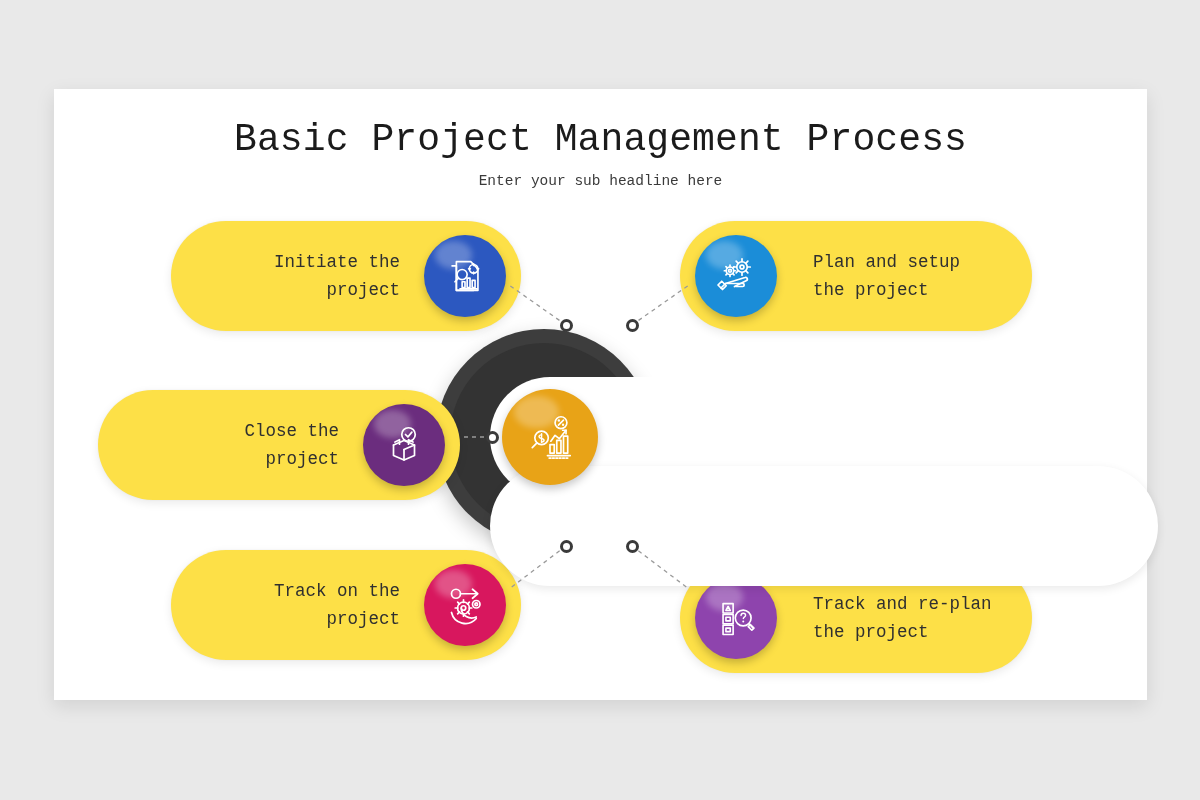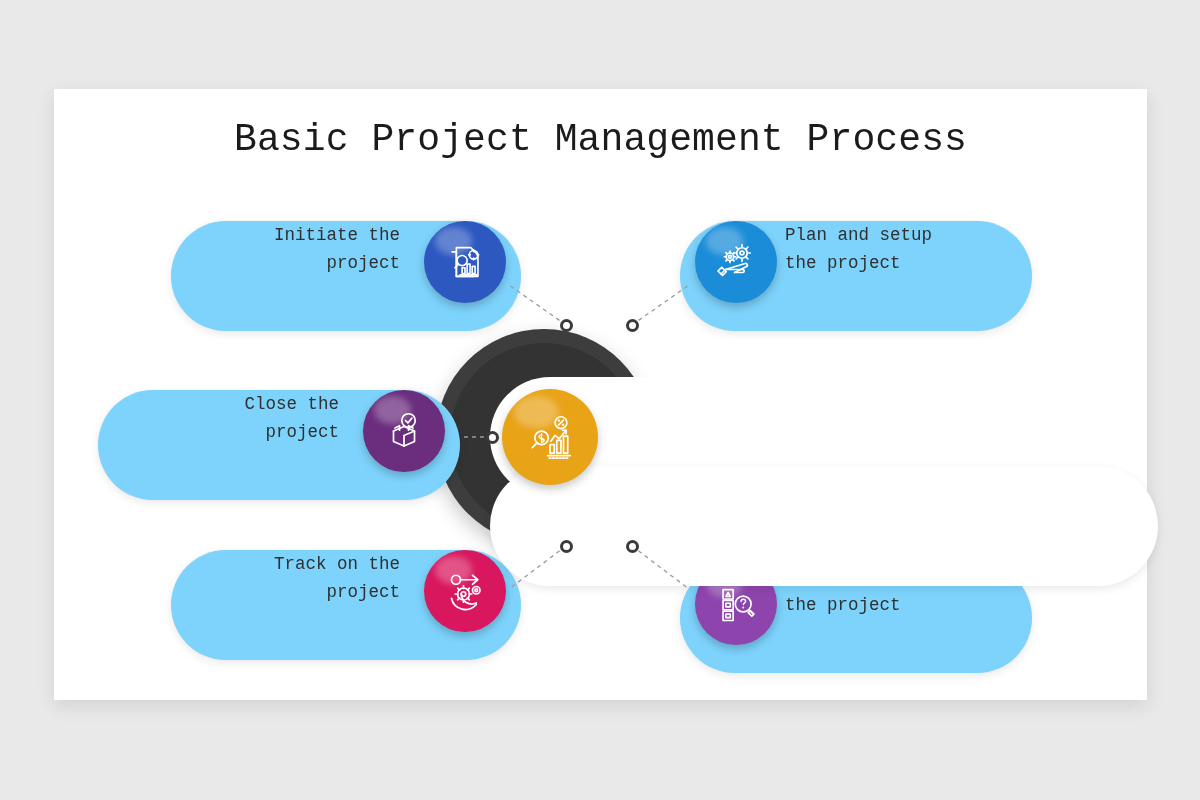--- a/index.html
+++ b/index.html
@@ -45,38 +45,39 @@
     width: 1093px;
     text-align: center;
     font-size: 14.5px;
     font-weight: 400;
     color: #3a3a3a;
   }
 
   
   .card {
     position: absolute;
-    background: #7dd3fc;
+    background: #fde047;
     border-radius: 999px;
     box-shadow: 0 3px 10px rgba(0,0,0,0.085),
                 0 0 2px rgba(0,0,0,0.05);
     display: flex;
+    align-items: center;
     box-sizing: border-box;
   }
   .card.right-icon  { justify-content: flex-end; padding-right: 15px; }
   .card.left-icon   { justify-content: flex-start; padding-left: 15px; }
 
   .card-label {
     font-size: 17.5px;
     line-height: 1.62em;
     color: #303030;
     white-space: pre-line;
   }
   .card.right-icon .card-label { text-align: right;  margin-right: 24px; }
-  .card.left-icon  .card-label { text-align: left;   margin-left: 8px; }
+  .card.left-icon  .card-label { text-align: left;   margin-left: 36px; }
 
   
   .bubble {
     position: relative;
     width: 82px;
     height: 82px;
     border-radius: 50%;
     flex: 0 0 auto;
     display: flex;
     align-items: center;
@@ -182,20 +183,21 @@
     box-sizing: border-box;
     z-index: 8;
   }
 </style>
 </head>
 <body>
 
 <div id="slide">
 
   <div id="title">Basic Project Management Process</div>
+  <div id="subtitle">Enter your sub headline here</div>
 
   <div id="center-banner"></div>
 
   <div id="hub">
     <div id="hub-outer"></div>
     <div id="hub-inner"></div>
     <div id="hub-notch"></div>
 
     <div id="hub-center-bubble" class="bubble" style="background:#e8a317;">
       <span>

